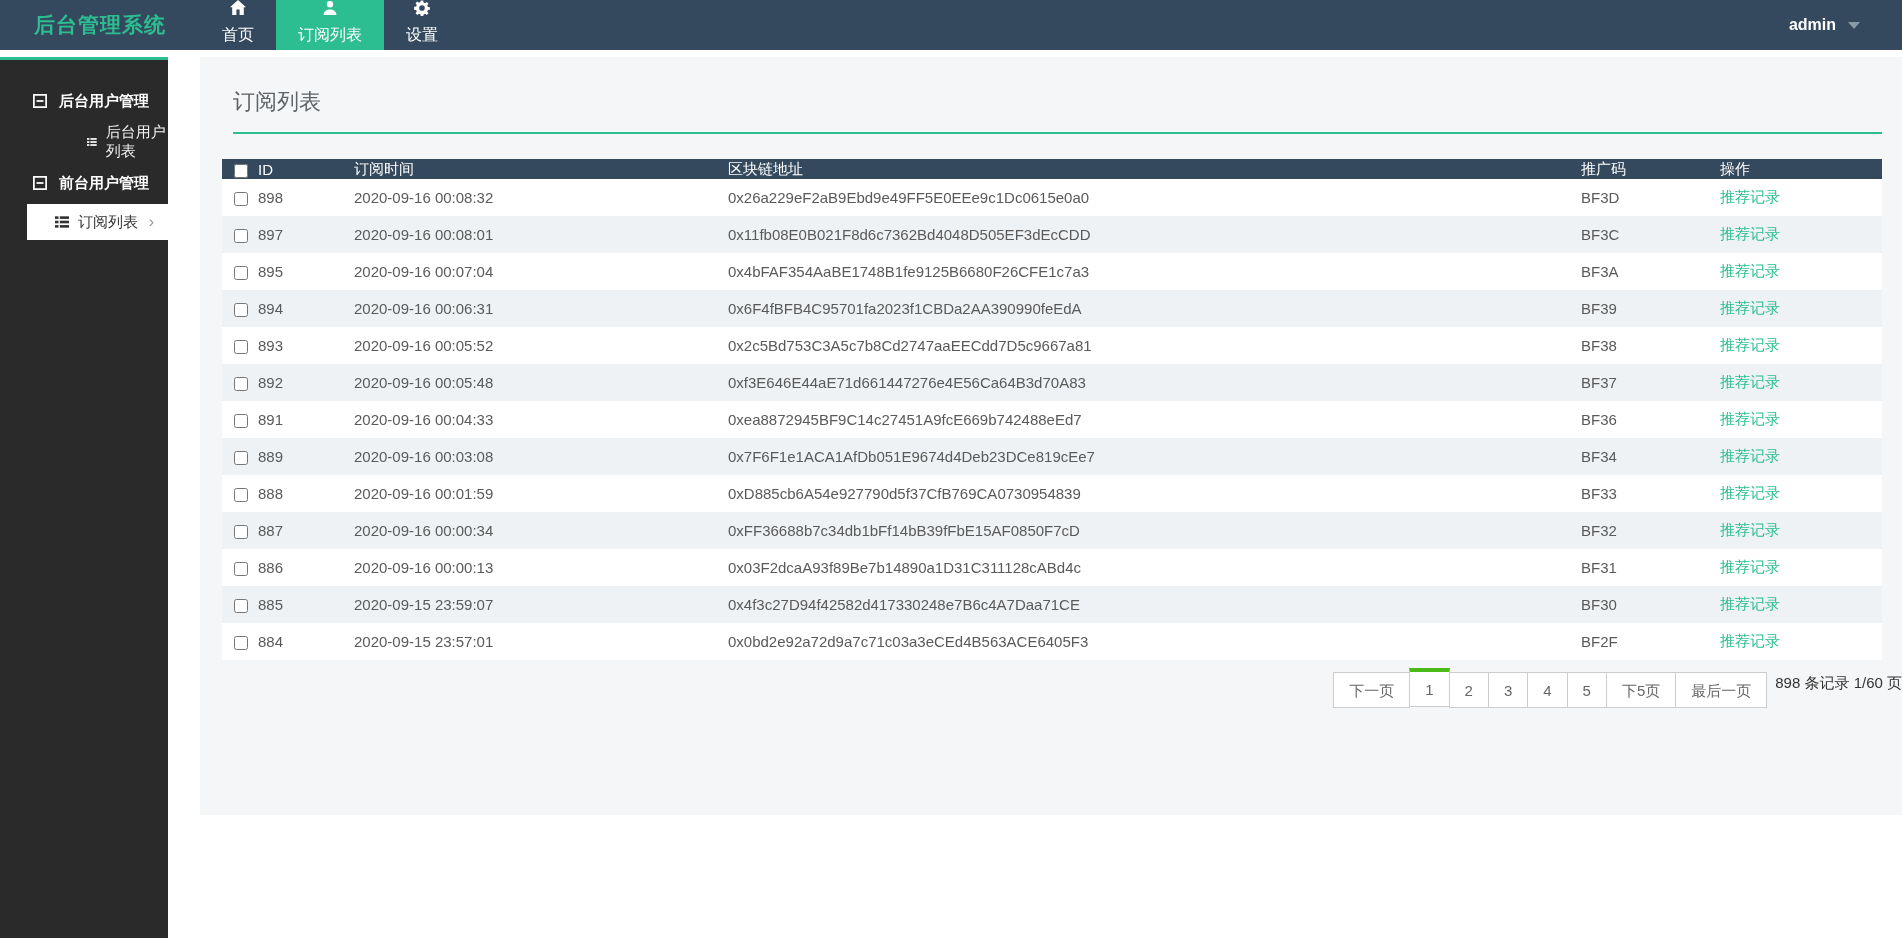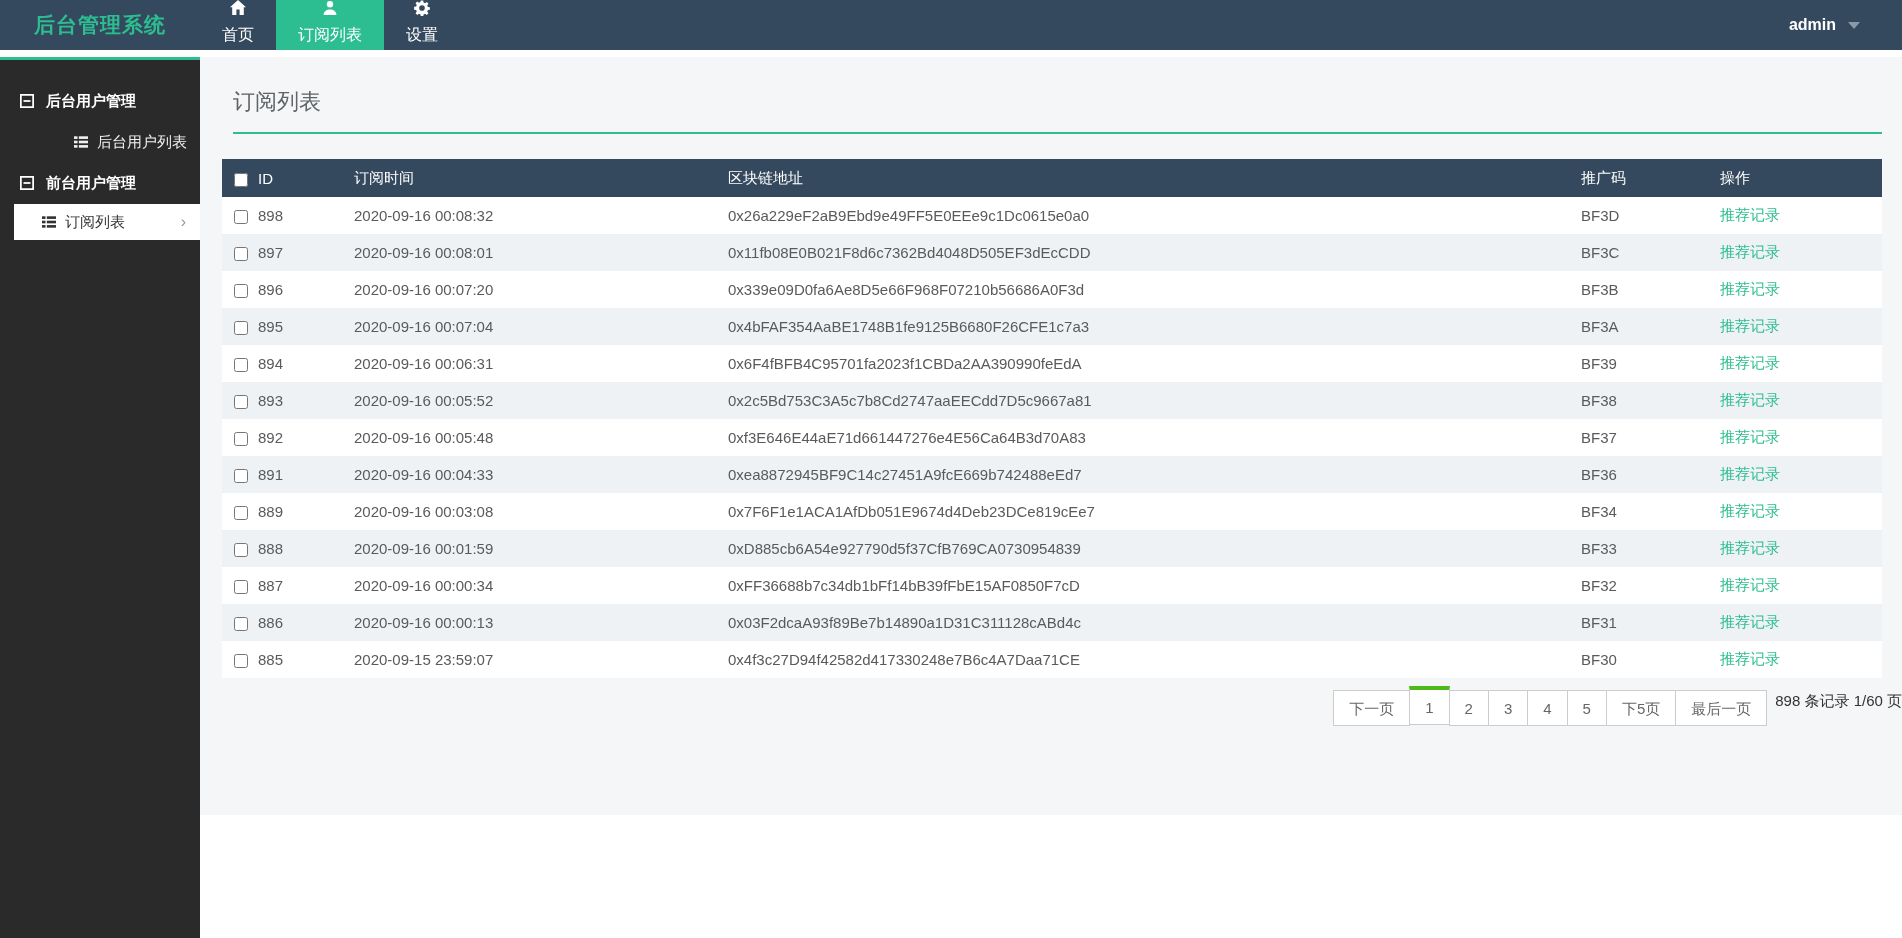--- a/index.html
+++ b/index.html
@@ -14,41 +14,41 @@
   .nav-item { display:flex; align-items:center; gap:9px; padding:0 22px; color:#fff;
               font-size:16px; cursor:pointer; text-decoration:none;flex-direction:column; }
   .nav-item.active { background:#2cbe90; }
   .nav-item svg { width:16px; height:16px; fill:#fff; }
   .nav-user { margin-left:auto; margin-right:42px; display:flex; align-items:center; gap:12px;
               color:#fff; font-size:16px; font-weight:bold; cursor:pointer; }
   .caret-down { width:0; height:0; border-left:6px solid transparent; border-right:6px solid transparent;
                 border-top:7px solid #8a9aa9; }
 
   
-  .sidebar { position:absolute; left:0; top:57px; bottom:0; width:200px; background:#2a2a2a;
-             border-top:3px solid #2cbe90; padding-top:20px; }
+  .sidebar { position:absolute; left:0; top:57px; bottom:0; width:168px; background:#2a2a2a;
+             border-top:3px solid #2cbe90; padding-top:20px;padding-left:13px; }
   .side-group-header { display:flex; align-items:center; gap:12px; height:42px; padding-left:20px;
                        color:#fff; font-size:15px; font-weight:bold; cursor:pointer; }
   .side-group-header svg { width:14px; height:14px; }
   .side-item { display:flex; align-items:center; gap:9px; height:40px; padding-left:42px;
                color:#f0f0f0; font-size:15px; cursor:pointer;margin-left:32px; }
   .side-item svg { width:14px; height:14px; fill:#f0f0f0; }
   .side-item.active { background:#ffffff; color:#333; margin-left:14px; height:36px; padding-left:28px; }
   .side-item.active svg { fill:#333; }
   .side-item .chevron { margin-left:auto; margin-right:14px; color:#999; font-size:16px; }
 
   
   .main { position:absolute; left:200px; top:57px; width:1702px; height:758px; background:#f5f6f7; }
   .page-title { margin:30px 20px 0 33px; padding-bottom:15px; border-bottom:2px solid #2cbe90;
                 font-size:22px; font-weight:normal; color:#5f6468; }
 
   table { margin:25px 20px 0 22px; width:1660px; border-collapse:collapse; table-layout:fixed;
           font-size:15px; color:#5a5a5a; background:#fff; }
   thead tr { background:#34495e; color:#fff; }
-  th { height:38px; font-weight:normal; text-align:left; }
+  th { height:20px; font-weight:normal; text-align:left; }
   td { height:37px; }
   tbody tr:nth-child(even) { background:#eff2f4; }
   .cb-cell { padding-left:12px; }
   input[type=checkbox] { width:14px; height:14px; cursor:pointer; vertical-align:middle; }
   .action-link { color:#2cbe90; text-decoration:none; cursor:pointer; }
 
   
   .pager-row { display:flex; align-items:flex-start; margin:12px 0 0 22px;justify-content:flex-end; }
   .pagination { display:flex; }
   .page-btn { display:block; min-width:38px; padding:0 15px; height:36px; line-height:36px;
@@ -164,28 +164,20 @@
         <tr>
       <td class="cb-cell"><input type="checkbox" style=""></td>
       <td>897</td>
       <td>2020-09-16 00:08:01</td>
       <td>0x11fb08E0B021F8d6c7362Bd4048D505EF3dEcCDD</td>
       <td>BF3C</td>
       <td><a class="action-link">推荐记录</a></td>
     </tr>
         <tr>
       <td class="cb-cell"><input type="checkbox" style=""></td>
-      <td>896</td>
-      <td>2020-09-16 00:07:20</td>
-      <td>0x339e09D0fa6Ae8D5e66F968F07210b56686A0F3d</td>
-      <td>BF3B</td>
-      <td><a class="action-link">推荐记录</a></td>
-    </tr>
-        <tr>
-      <td class="cb-cell"><input type="checkbox" style=""></td>
       <td>895</td>
       <td>2020-09-16 00:07:04</td>
       <td>0x4bFAF354AaBE1748B1fe9125B6680F26CFE1c7a3</td>
       <td>BF3A</td>
       <td><a class="action-link">推荐记录</a></td>
     </tr>
         <tr>
       <td class="cb-cell"><input type="checkbox" style=""></td>
       <td>894</td>
       <td>2020-09-16 00:06:31</td>
@@ -248,20 +240,28 @@
       <td>0x03F2dcaA93f89Be7b14890a1D31C311128cABd4c</td>
       <td>BF31</td>
       <td><a class="action-link">推荐记录</a></td>
     </tr>
         <tr>
       <td class="cb-cell"><input type="checkbox" style=""></td>
       <td>885</td>
       <td>2020-09-15 23:59:07</td>
       <td>0x4f3c27D94f42582d417330248e7B6c4A7Daa71CE</td>
       <td>BF30</td>
+      <td><a class="action-link">推荐记录</a></td>
+    </tr>
+        <tr>
+      <td class="cb-cell"><input type="checkbox" style=""></td>
+      <td>884</td>
+      <td>2020-09-15 23:57:01</td>
+      <td>0x0bd2e92a72d9a7c71c03a3eCEd4B563ACE6405F3</td>
+      <td>BF2F</td>
       <td><a class="action-link">推荐记录</a></td>
     </tr>
       </tbody>
   </table>
 
   <div class="pager-row">
     <div class="pagination">
         <a class="page-btn">下一页</a>
         <a class="page-btn active">1</a>
         <a class="page-btn">2</a>

